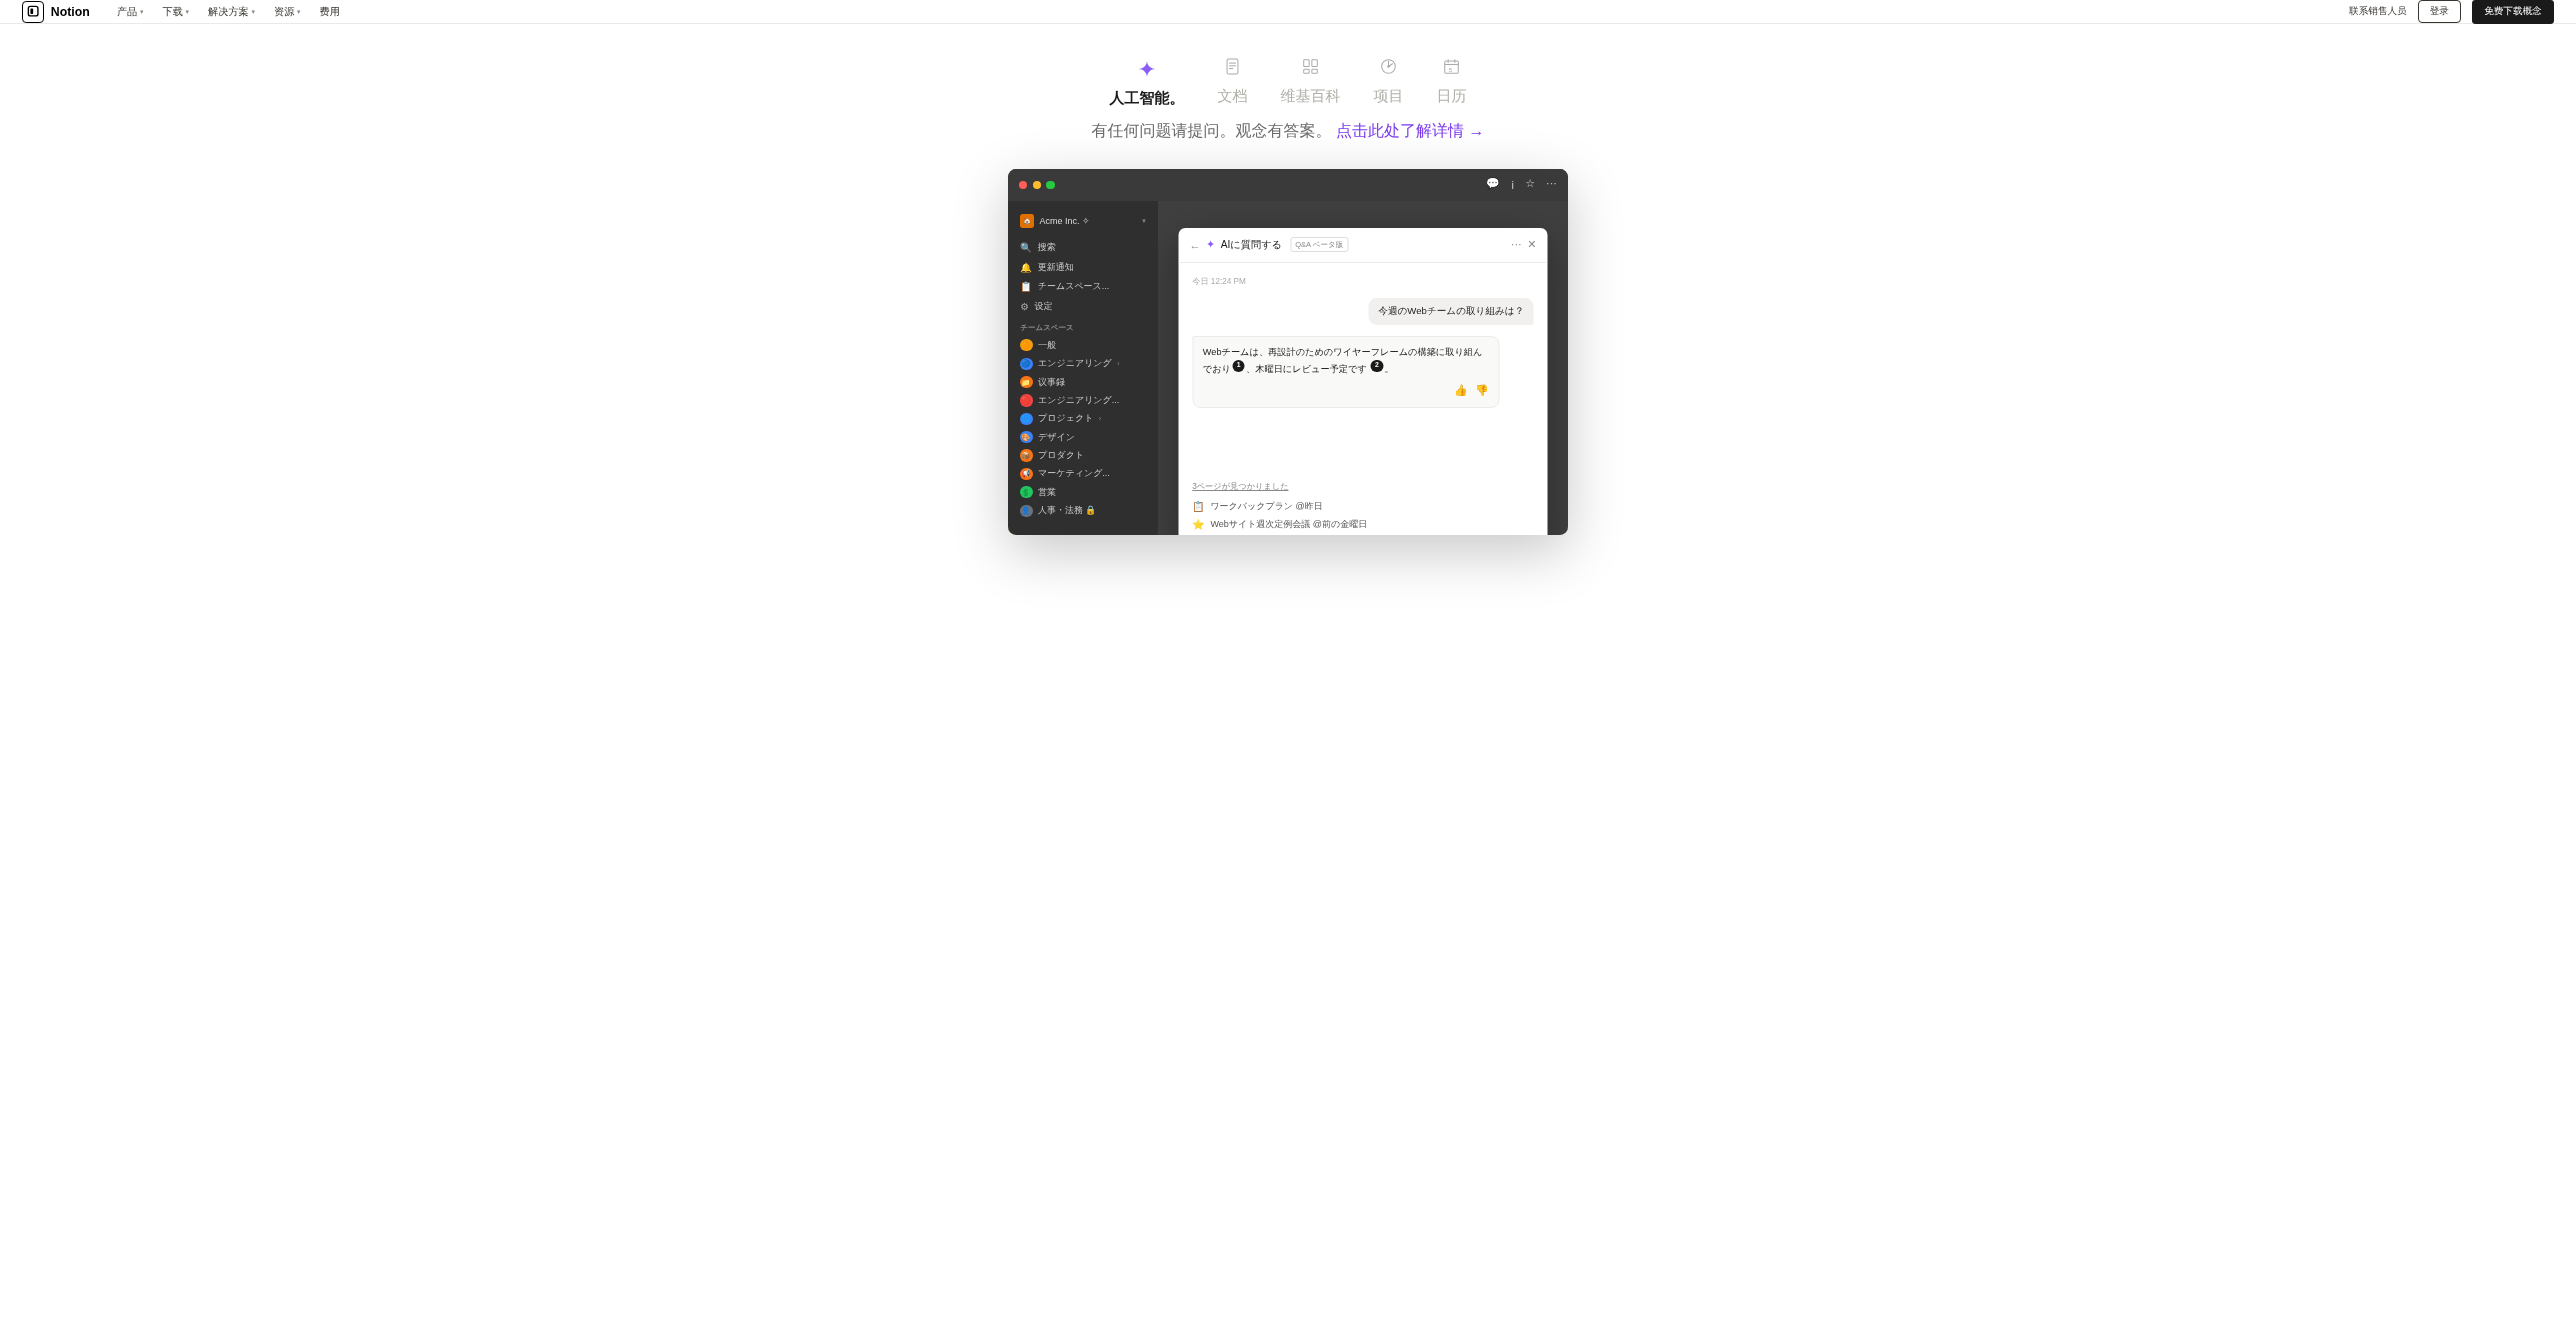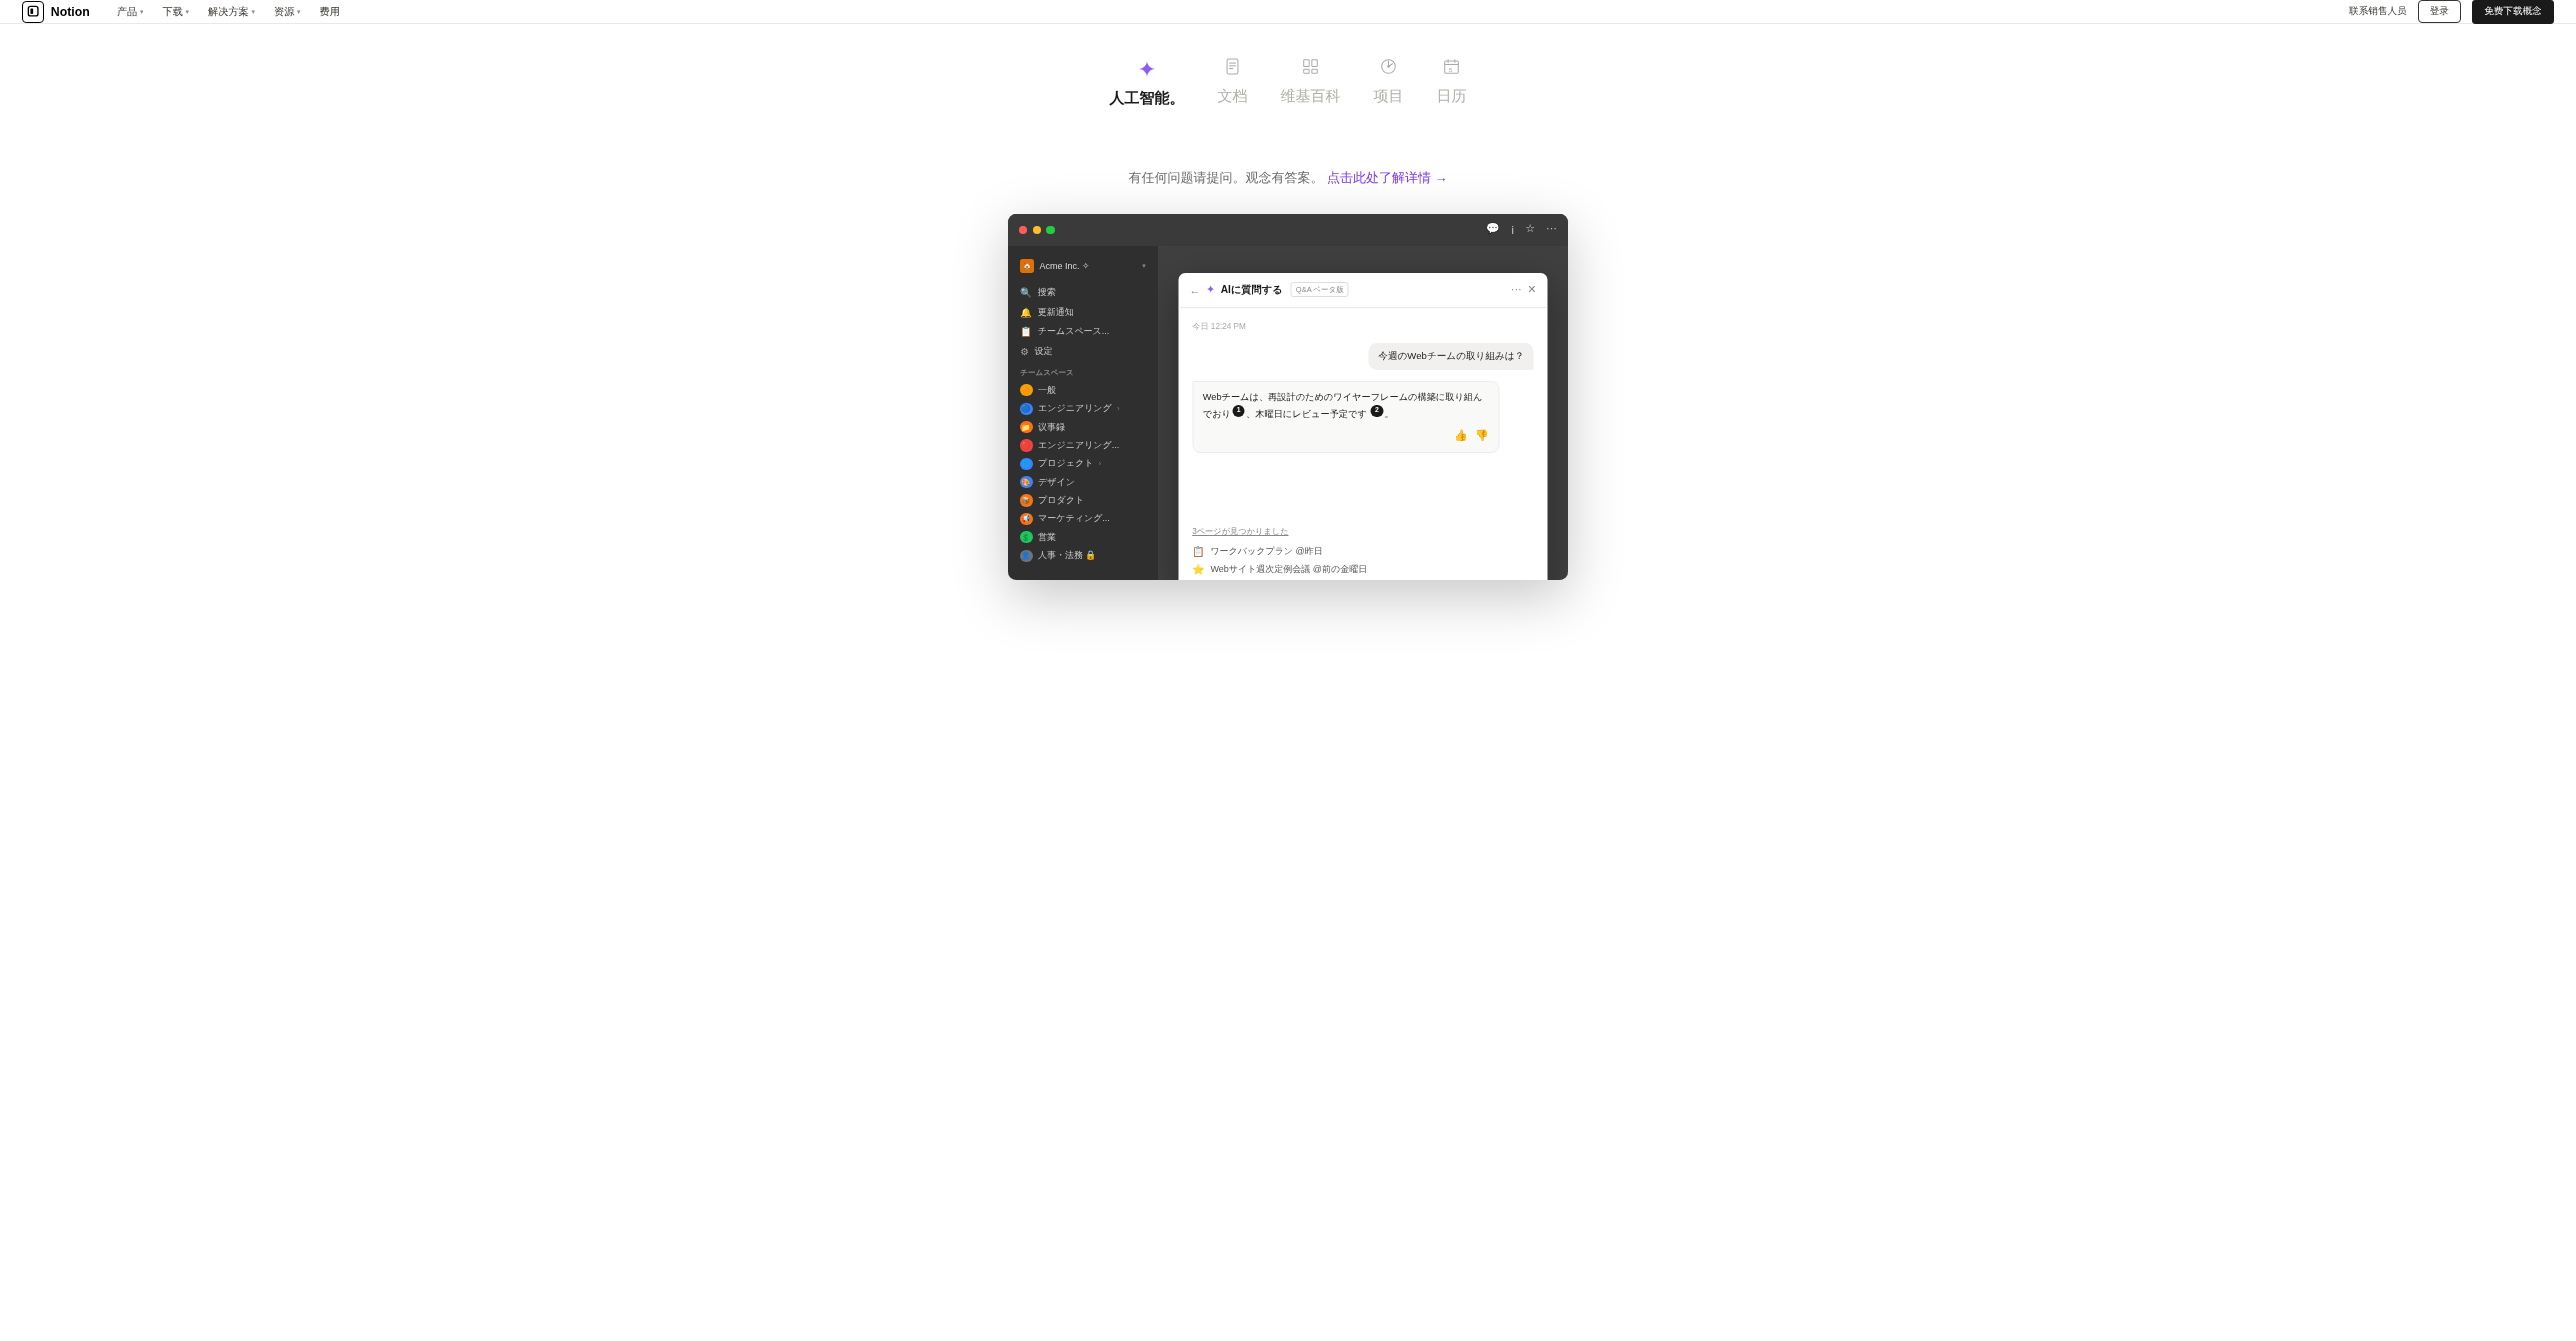--- a/index.html
+++ b/index.html
@@ -123,24 +123,23 @@
       font-weight: 500;
       color: #b0b0a8;
     }
     .feature-tab-label.active {
       color: #1a1a1a;
       font-weight: 700;
     }
 
     
     .hero-subtitle {
-      font-size: 13px;
+      font-size: 16px;
       color: #6b6b6b;
       margin-bottom: 27px;
-      margin-top: 48px;
     }
     .hero-subtitle a {
       color: #7c3aed;
       text-decoration: none;
       font-weight: 500;
     }
 
     
     .app-window {
       width: 560px;
@@ -284,21 +283,21 @@
       color: #888;
       font-size: 11px;
       cursor: pointer;
     }
     .ai-modal-icon {
       color: #8b5cf6;
       font-size: 11px;
     }
     .ai-modal-title {
       font-size: 10.2px;
-      font-weight: 700;
+      font-weight: 400;
       color: #1a1a1a;
     }
     .ai-modal-badge {
       font-size: 7.5px;
       color: #888;
       border: 0.7px solid #ddd;
       border-radius: 2.7px;
       padding: 1.4px 4.1px;
       margin-left: 2.7px;
     }

